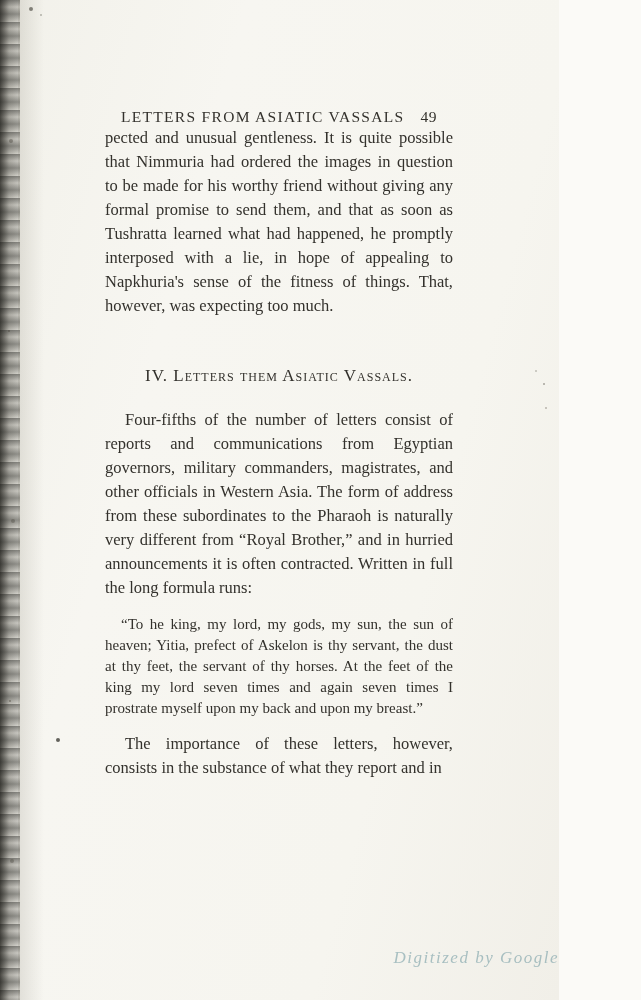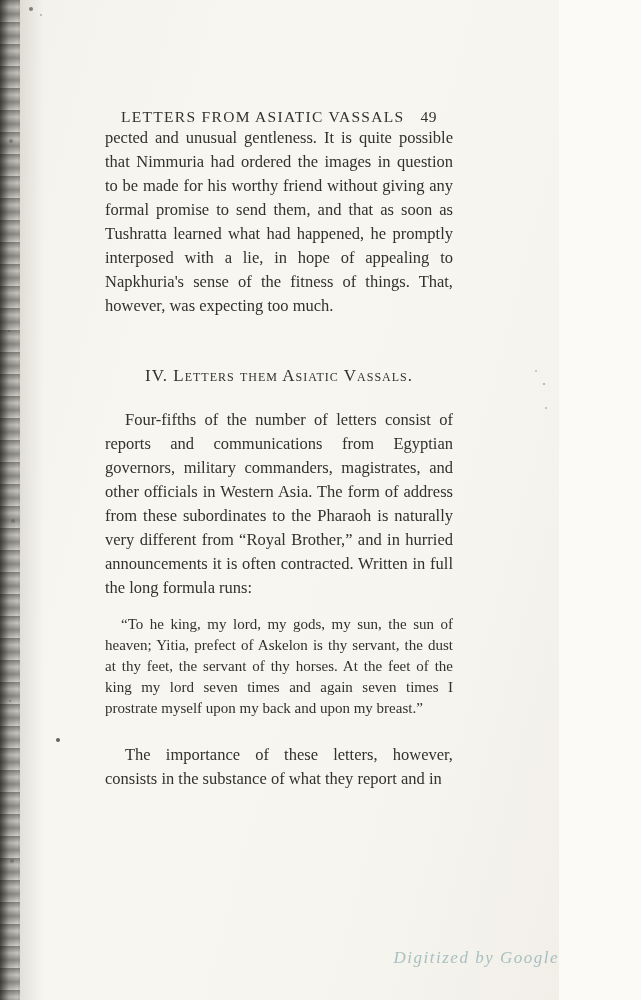--- a/index.html
+++ b/index.html
@@ -87,21 +87,21 @@
   }
   .p2 { text-indent: 20px; }
   .quote {
     margin-top: 14px;
     font-size: 15px;
     line-height: 21px;
     text-indent: 16px;
     text-align: justify;
   }
   .p3 {
-    margin-top: 24px;
+    margin-top: 13px;
     text-indent: 20px;
   }
   .watermark {
     position: absolute;
     left: 0; right: 0;
     bottom: 32px;
     text-align: right;
     font-style: italic;
     font-size: 17px;
     letter-spacing: 1.5px;

